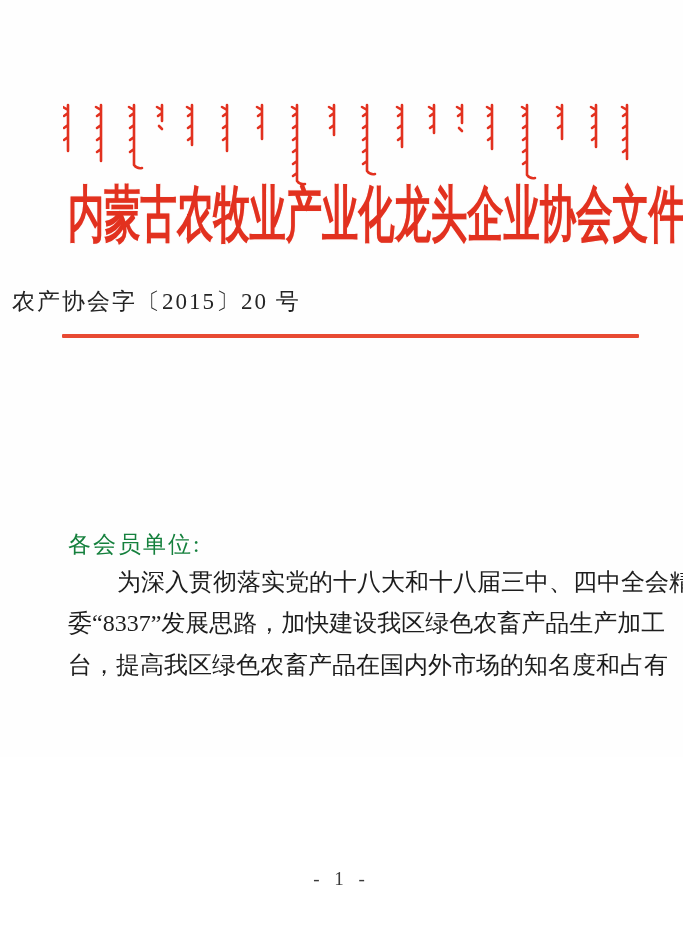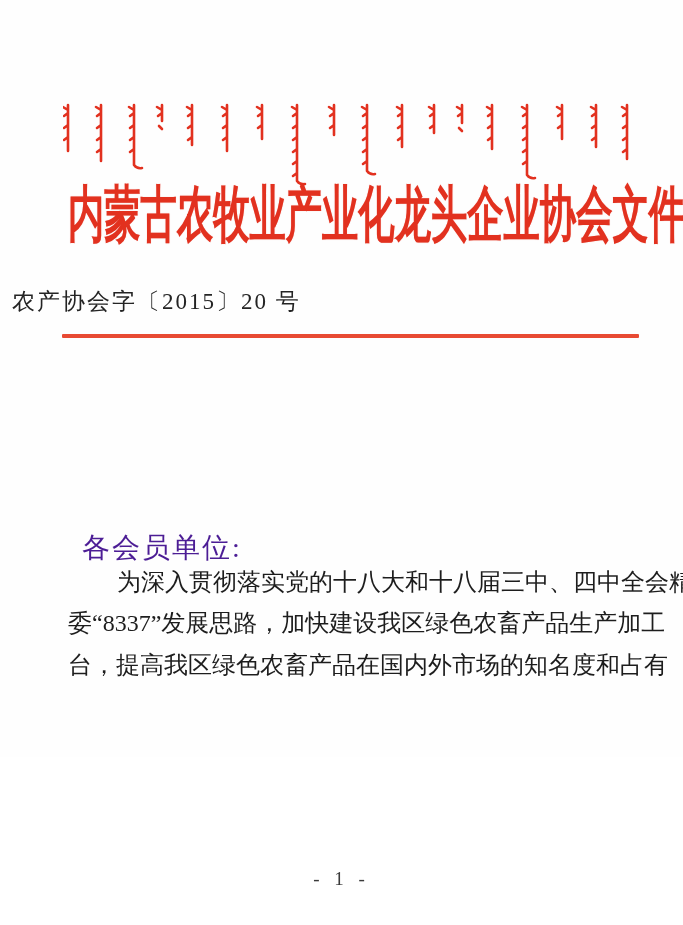--- a/index.html
+++ b/index.html
@@ -73,24 +73,23 @@
   .doc-title > div {
     transform: scaleX(0.84);
     transform-origin: 50% 50%;
     white-space: nowrap;
   }
 
   
   .salutation {
     position: absolute;
     left: 68px; top: 529px;
-    font-size: 28px;
-    color: #4c1d95;
+    font-size: 23px;
+    color: #15803d;
     letter-spacing: 2px;
-    margin-left: 14px;
   }
   .body-text {
     position: absolute;
     left: 68px; top: 562px;
     width: 558px;
     font-size: 24px;
     color: #1d1d1d;
   }
   .body-line {
     height: 41.4px;

